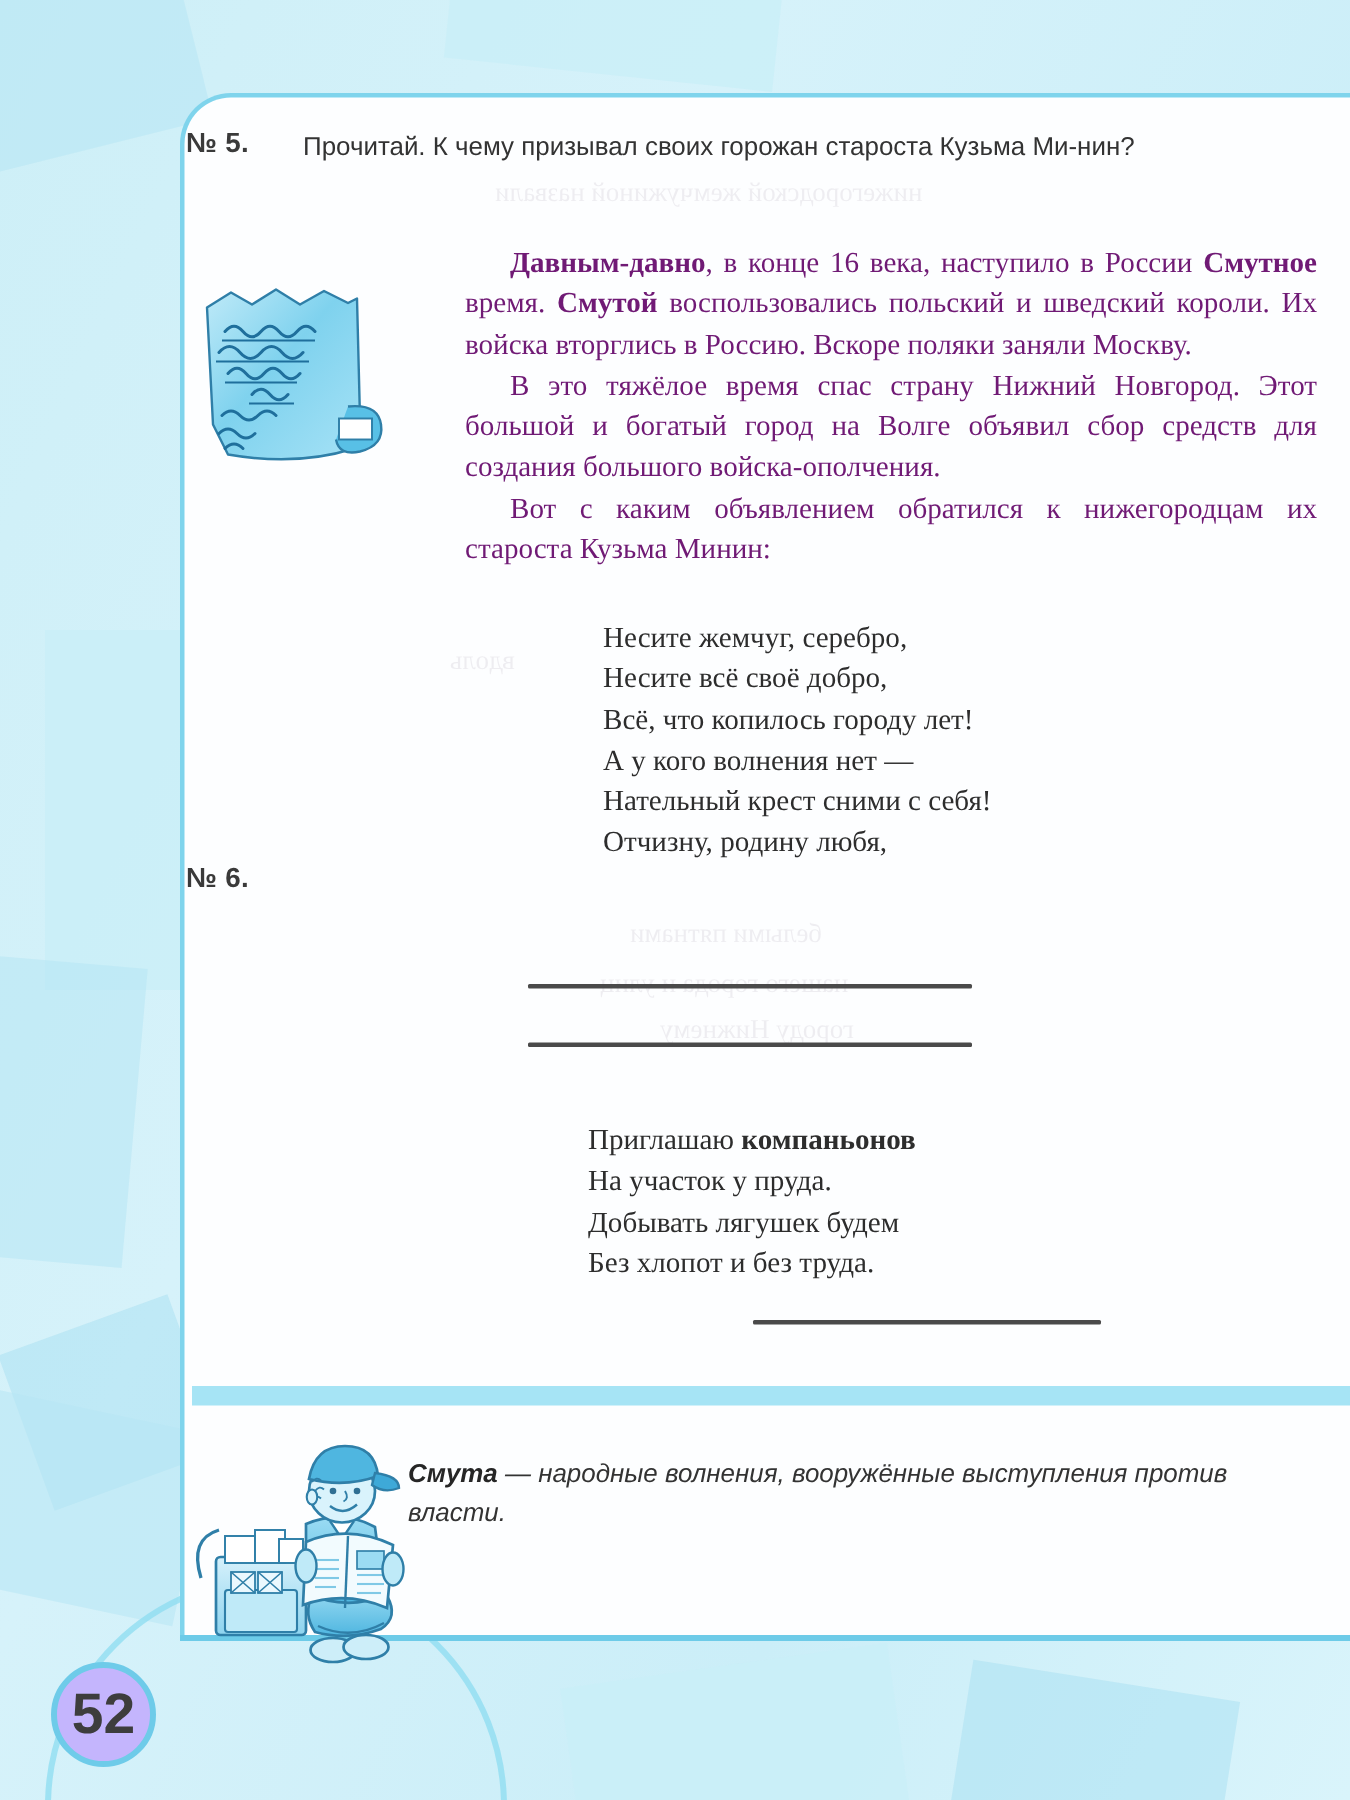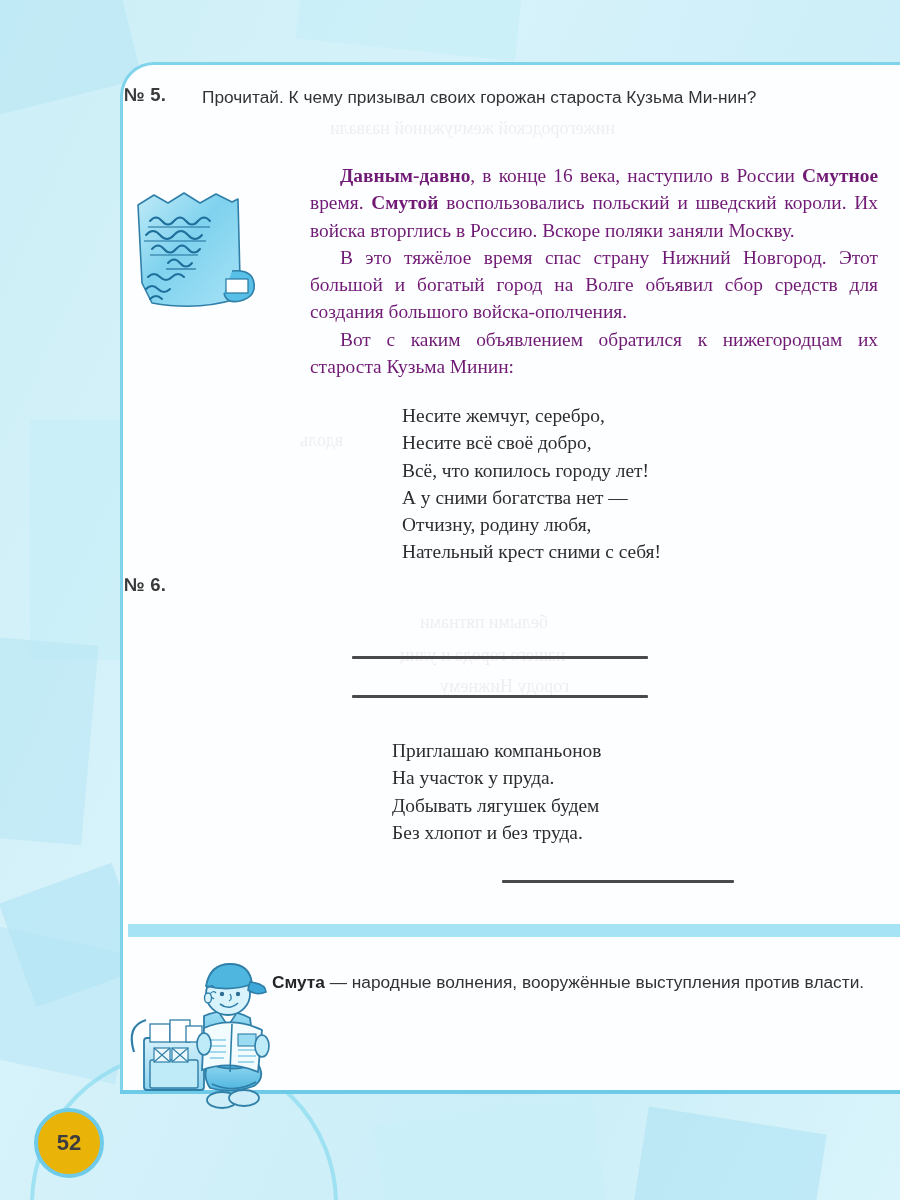--- a/index.html
+++ b/index.html
@@ -115,58 +115,60 @@
     margin: 0 0 0 0;
     text-indent: 30px;
   }
   .reading b { font-weight: bold; }
 
   .verse {
     font-family: "Liberation Serif", serif;
     font-size: 19.4px;
     line-height: 1.405;
     color: #2d2d2d;
+    margin-top: 10px;
   }
   .verse div { white-space: nowrap; }
-  .verse b { font-weight: normal; }
+  .verse b { font-weight: bold; }
 
   .rule {
     height: 3px;
     background: #4a4a4a;
     border-radius: 1px;
   }
 
   .divider-bar {
     position: absolute;
     height: 13px;
     background: #a6e4f5;
   }
 
   
   .glossary {
     font-size: 17.3px;
     line-height: 1.5;
     color: #333333;
+    font-style: italic;
   }
   .glossary b { font-weight: bold; color: #262626; }
 
   
   .pagenum {
     position: absolute;
     left: 34px;
     top: 1108px;
     width: 70px;
     height: 70px;
     border: 4px solid #6ecbe9;
     border-radius: 50%;
-    background: #eab308;
+    background: #c4b5fd;
     display: flex;
     align-items: center;
     justify-content: center;
-    font-size: 22px;
+    font-size: 38px;
     font-weight: bold;
     color: #3d3d3d;
     box-sizing: border-box;
   }
   .pagearc {
     position: absolute;
     left: 30px;
     top: 1050px;
     width: 300px;
     height: 300px;
@@ -251,23 +253,23 @@
       <b>Давным-давно</b><span>, в конце 16 века, наступило в России </span><b>Смутное</b><span> время. </span><b>Смутой</b><span> воспользовались польский и шведский короли. Их войска вторглись в Россию. Вскоре поляки заняли Москву.</span>
     </p>
     <p>В это тяжёлое время спас страну Нижний Новгород. Этот большой и богатый город на Волге объявил сбор средств для создания большого войска-ополчения.</p>
     <p>Вот с каким объявлением обратился к нижегородцам их староста Кузьма Минин:</p>
   </div>
 
   <div class="verse" style="position:absolute;left:282px;top:340px;">
     <div>Несите жемчуг, серебро,</div>
     <div>Несите всё своё добро,</div>
     <div>Всё, что копилось городу лет!</div>
-    <div>А у сними богатства нет —</div>
+    <div>А у кого волнения нет —</div>
+    <div>Нательный крест сними с себя!</div>
     <div>Отчизну, родину любя,</div>
-    <div>Нательный крест сними с себя!</div>
   </div>
 
   <div class="ex" style="top:512px;">
     <div class="ex-head">
       <div class="ex-num">№ 6.</div>
     </div>
   </div>
 
   <div class="rule" style="position:absolute;left:232px;top:594px;width:296px;"></div>
   <div class="rule" style="position:absolute;left:232px;top:633px;width:296px;"></div>

